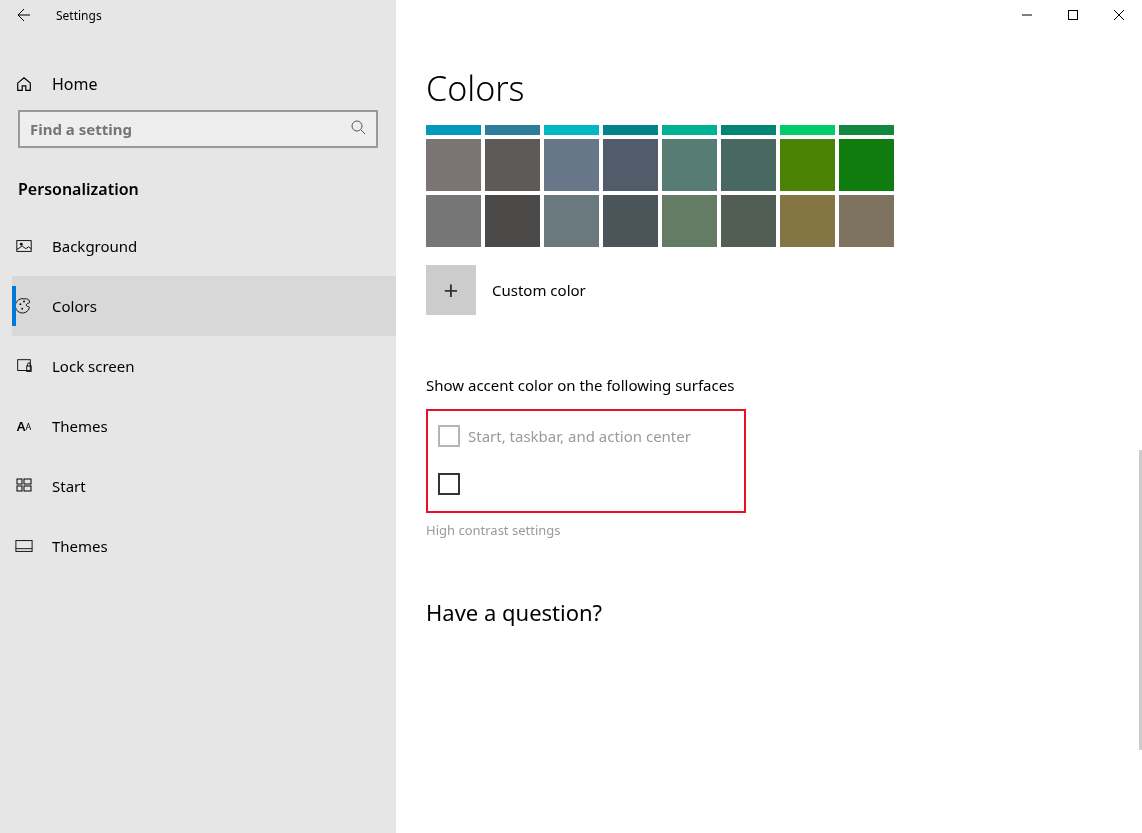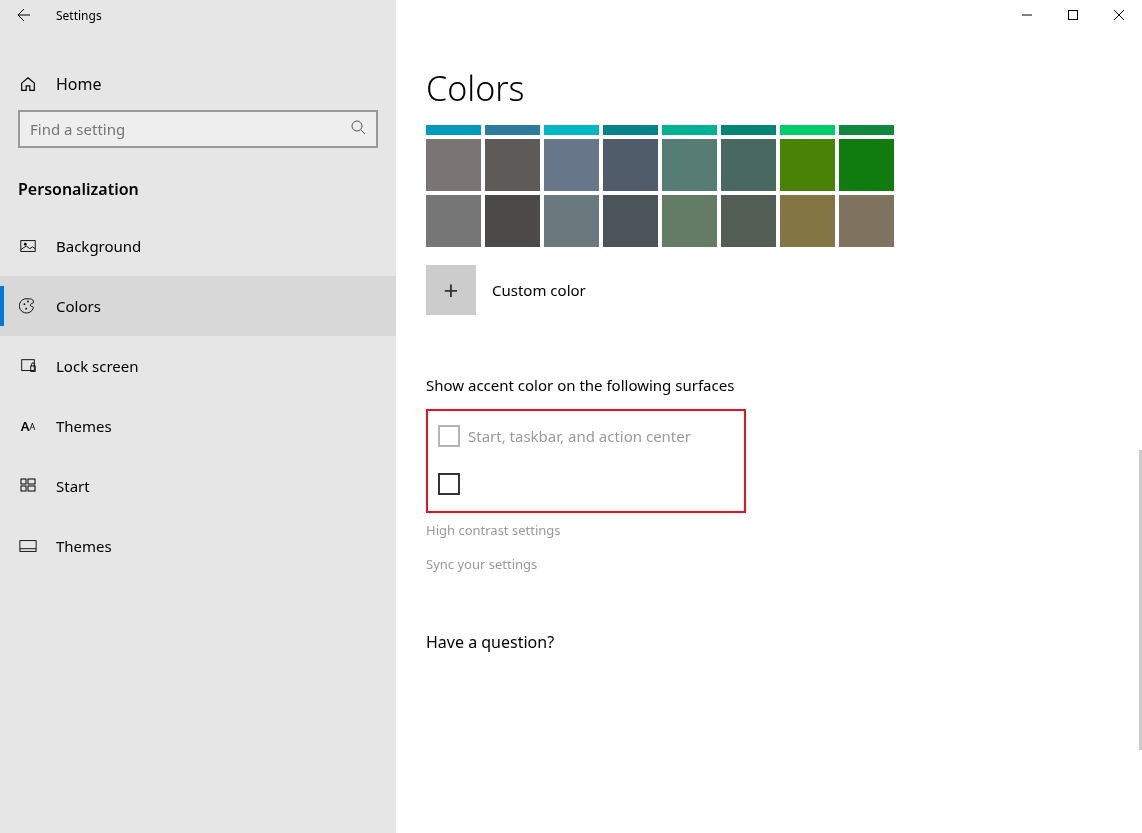--- a/index.html
+++ b/index.html
@@ -63,25 +63,26 @@
       padding: 35px 0 0 30px;
       position: relative;
       overflow: hidden;
     }
 
     
     .side-row {
       display: flex;
       align-items: center;
       height: 60px;
-      padding-left: 18px;
+      padding-left: 2px;
       gap: 18px;
       font-size: 15px;
       cursor: default;
       position: relative;
+      margin-left: 12px;
     }
     .side-row.home { height: 52px; font-size: 16px; }
     .side-row.selected {
       background: #d8d8d8;
     }
     .side-row.selected::before {
       content: "";
       position: absolute;
       left: 0; top: 10px; bottom: 10px;
       width: 4px;
@@ -93,20 +94,21 @@
       align-items: center;
       justify-content: center;
     }
     .section-header {
       font-weight: 600;
       font-size: 16px;
       padding: 20px 0 16px 18px;
     }
     .search-wrap {
       padding: 0 18px 10px 18px;
+      font-weight: bold;
     }
     .search-box {
       display: flex;
       align-items: center;
       height: 38px;
       border: 2px solid #999;
       background: #eee;
       padding: 0 10px;
     }
     .search-box input {
@@ -187,21 +189,21 @@
       margin-bottom: 14px;
     }
     .link-row {
       color: #9a9a9a;
       font-size: 13px;
       padding: 8px 0;
     }
 
     h2.question {
       font-weight: 400;
-      font-size: 16px;
+      font-size: 22px;
       margin-top: 50px;
     }
 
     .scroll-hint {
       position: absolute;
       right: 0;
       top: 420px;
       width: 3px;
       height: 300px;
       background: #ccc;
@@ -383,19 +385,18 @@
       <div class="check-row disabled">
         <div class="checkbox"></div>
         <span>Start, taskbar, and action center</span>
       </div>
       <div class="check-row">
         <div class="checkbox"></div>
       </div>
     </div>
 
     <div class="link-row">High contrast settings</div>
-    <div class="link-row">Sync your settings</div>
 
     <h2 class="question">Have a question?</h2>
 
     <div class="scroll-hint"></div>
   </div>
 </div>
 
 </body></html>

